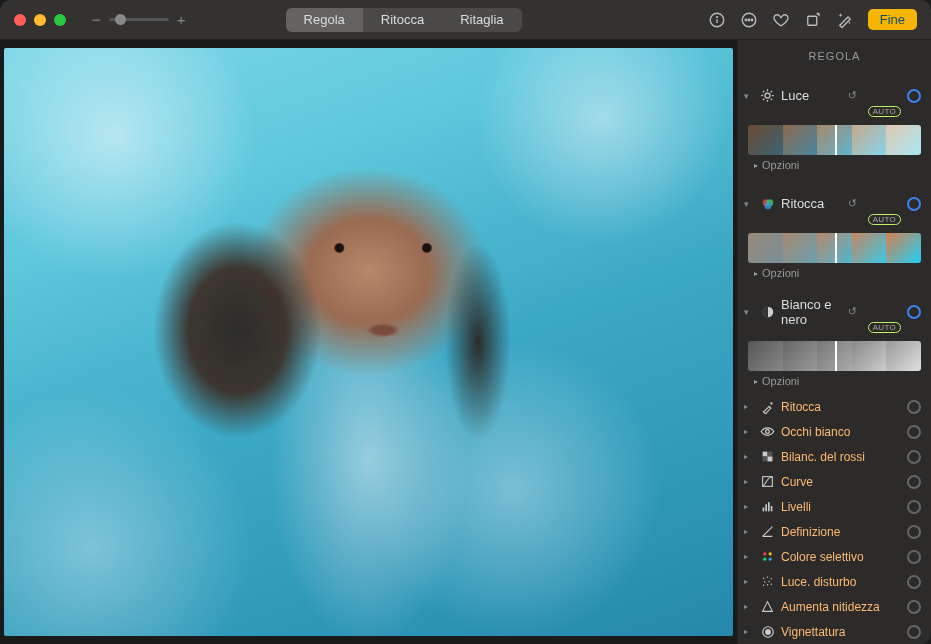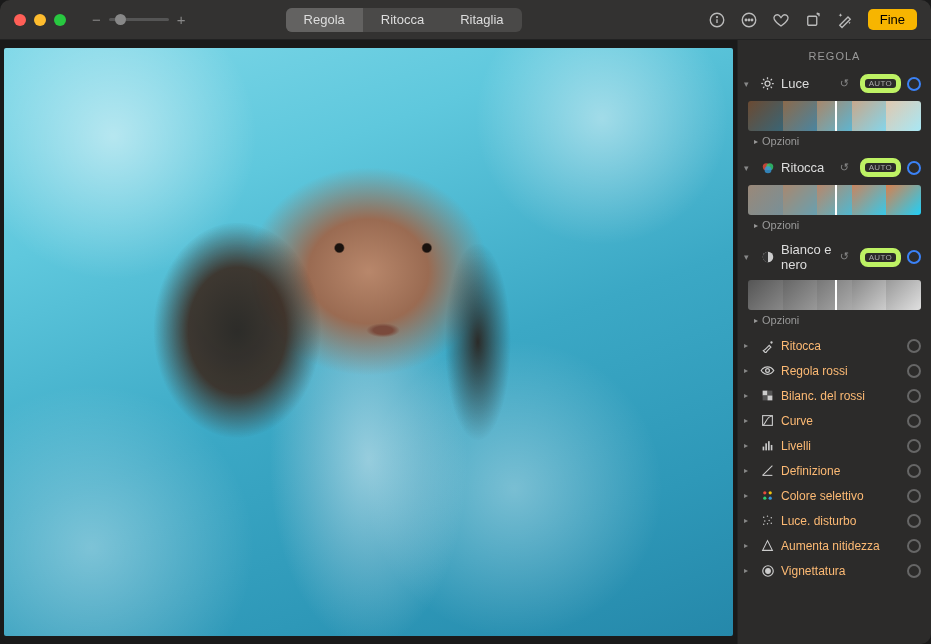--- a/index.html
+++ b/index.html
@@ -10,21 +10,21 @@
 .r{background:#ff5f57}.y{background:#febc2e}.g{background:#28c840}
 .zoom-ctrl { display:flex; align-items:center; gap:8px; margin-left:12px; color:#888; }
 .zoom-ctrl .zminus,.zoom-ctrl .zplus{font-size:15px; color:#888; cursor:default;}
 .zoom-slider { width:60px; height:3px; background:#555; border-radius:2px; position:relative; }
 .zoom-knob { position:absolute; left:6px; top:-4px; width:11px; height:11px; border-radius:50%; background:#888; }
 .seg { display:flex; margin:0 auto; background:#4a4948; border-radius:6px; overflow:hidden; height:24px; }
 .seg div { padding:0 18px; font-size:13px; line-height:24px; color:#ddd; cursor:pointer; }
 .seg .active { background:#636261; }
 .rtools { display:flex; align-items:center; gap:14px; margin-left:auto; }
 .ticon { width:18px; height:18px; display:flex; align-items:center; justify-content:center; color:#bbb; cursor:pointer; }
-.done { background:#f7b500; color:#000000; font-weight:500; font-size:13px; padding:3px 12px; border-radius:5px; cursor:pointer; }
+.done { background:#f7b500; color:#0c4a6e; font-weight:500; font-size:13px; padding:3px 12px; border-radius:5px; cursor:pointer; }
 .content { display:flex; height:604px; }
 .canvas { flex:1; background:#1a1a1a; display:flex; align-items:center; justify-content:center; padding:8px 4px 8px 4px; }
 .photo { width:100%; height:100%; border-radius:2px; position:relative; overflow:hidden;
   background:
     radial-gradient(ellipse 300px 260px at 50% 38%, #b8876b 0%, #9a6b52 20%, transparent 40%),
     radial-gradient(ellipse 180px 340px at 50% 70%, rgba(230,240,245,0.55) 0%, rgba(200,220,230,0.3) 30%, transparent 55%),
     radial-gradient(circle at 15% 15%, rgba(255,255,255,0.5), transparent 18%),
     radial-gradient(circle at 82% 12%, rgba(255,255,255,0.45), transparent 16%),
     radial-gradient(circle at 70% 75%, rgba(255,255,255,0.35), transparent 22%),
     radial-gradient(circle at 12% 85%, rgba(255,255,255,0.35), transparent 20%),
@@ -42,21 +42,21 @@
     radial-gradient(ellipse 24px 10px at 52% 48%, #7a4a3c 40%, transparent 70%);
 }
 .sidebar { width:194px; background:#2c2b2a; border-left:1px solid #222; display:flex; flex-direction:column; overflow-y:auto; }
 .shdr { text-align:center; font-size:11px; letter-spacing:1px; color:#999; padding:10px 0 8px; }
 .sec { border-bottom:1px solid rgba(0,0,0,0); }
 .sec-top { display:flex; align-items:center; padding:4px 10px 4px 6px; gap:6px; cursor:pointer; }
 .disc { width:10px; font-size:9px; color:#888; }
 .sicon { width:15px; height:15px; display:flex; align-items:center; justify-content:center; font-size:12px; }
 .slabel { font-size:13px; color:#ddd; flex:1; }
 .reseti { width:14px; height:14px; color:#888; font-size:11px; cursor:pointer; }
-.autobadge { font-size:8px; border:5px solid #bef264; border-radius:8px; padding:0 4px; color:#aaa; letter-spacing:0.3px; cursor:pointer; }
+.autobadge { font-size:8px; border:1px solid #bef264; border-radius:8px; padding:0 4px; color:#aaa; letter-spacing:0.3px; cursor:pointer;margin-top:32px; }
 .ring { width:14px; height:14px; border-radius:50%; border:2px solid #3b82f6; cursor:pointer; }
 .strip { height:30px; margin:4px 10px 2px; border-radius:3px; display:flex; overflow:hidden; position:relative; }
 .strip .cell{flex:1;}
 .strip-luce .cell:nth-child(1){background:linear-gradient(135deg,#6b4a32,#3a6575);}
 .strip-luce .cell:nth-child(2){background:linear-gradient(135deg,#8b6a4c,#4a85a0);}
 .strip-luce .cell:nth-child(3){background:linear-gradient(135deg,#a8876b,#5fb5d0);}
 .strip-luce .cell:nth-child(4){background:linear-gradient(135deg,#c8a88c,#85d5ea);}
 .strip-luce .cell:nth-child(5){background:linear-gradient(135deg,#e0c8b0,#a8e8f5);}
 .strip-col .cell:nth-child(1){background:linear-gradient(135deg,#9a8878,#789098);}
 .strip-col .cell:nth-child(2){background:linear-gradient(135deg,#a88870,#68a0b0);}
@@ -252,21 +252,21 @@
         <span class="ringempty"></span>
       </div>
     <div class="row">
         <span class="chevr">▸</span>
         <span class="ricon">
           <svg width="15" height="15" viewBox="0 0 24 24" fill="none" stroke="#ccc" stroke-width="2">
             <path d="M2 12s3.5-6 10-6 10 6 10 6-3.5 6-10 6S2 12 2 12z"></path>
             <circle cx="12" cy="12" r="3"></circle>
           </svg>
         </span>
-        <span class="rlabel">Regola rossi</span>
+        <span class="rlabel">Occhi bianco</span>
         <span class="ringempty"></span>
       </div>
     <div class="row">
         <span class="chevr">▸</span>
         <span class="ricon">
           <svg width="13" height="13" viewBox="0 0 24 24">
             <rect x="3" y="3" width="9" height="9" fill="#ccc"></rect>
             <rect x="12" y="3" width="9" height="9" fill="#555"></rect>
             <rect x="3" y="12" width="9" height="9" fill="#555"></rect>
             <rect x="12" y="12" width="9" height="9" fill="#ccc"></rect>

